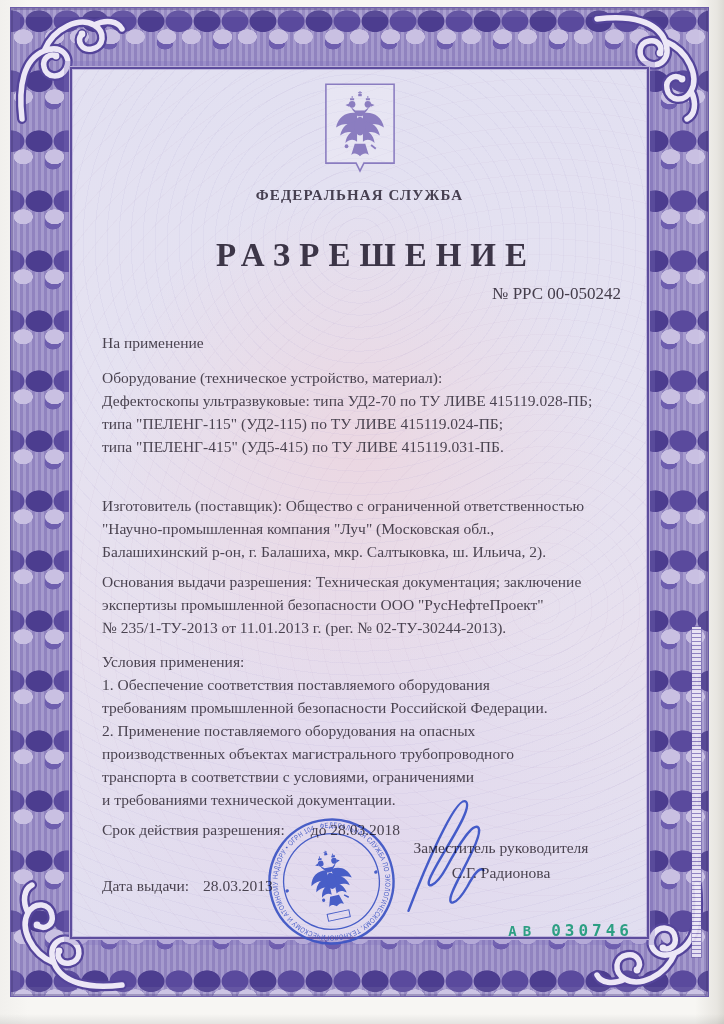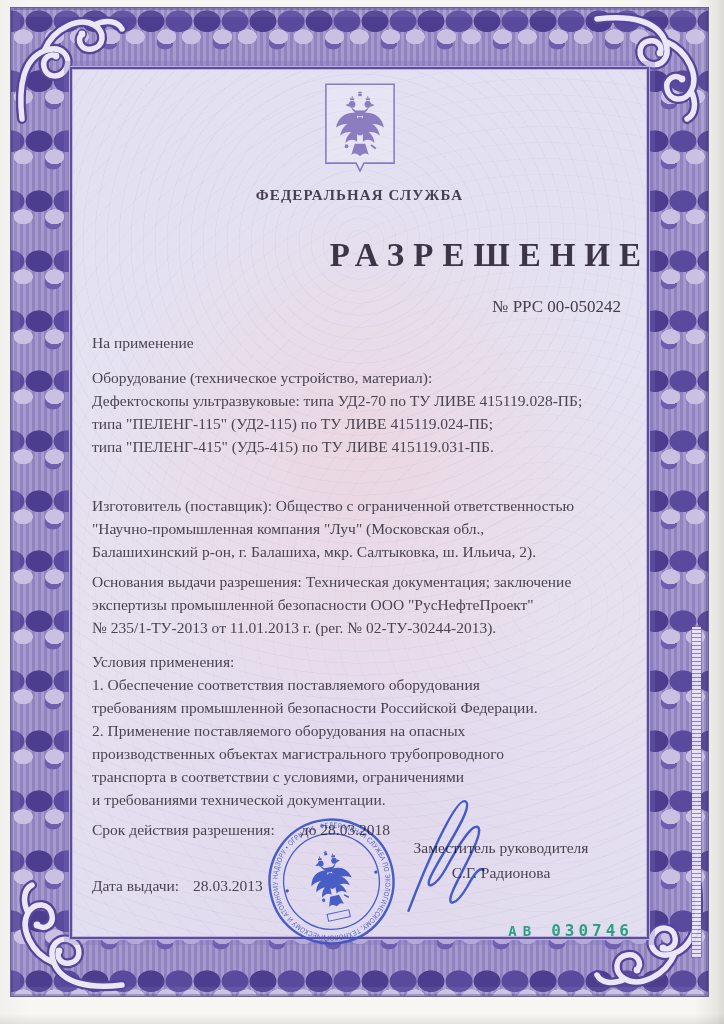--- a/index.html
+++ b/index.html
@@ -48,28 +48,28 @@
       linear-gradient(180deg,#e2e0f1 0%,#e5e2f1 35%,#e7e0ee 65%,#e1def0 100%);
   }
   .guilloche{
     position:absolute;inset:0;pointer-events:none;
     background:
       repeating-radial-gradient(circle at 50% 20%, rgba(150,140,200,.08) 0 1px, transparent 1px 12px),
       repeating-radial-gradient(circle at 82% 62%, rgba(175,140,180,.06) 0 1px, transparent 1px 16px);
   }
   .content{position:absolute;inset:0;z-index:2;text-decoration:underline;}
   
-  .doc-text{position:absolute;left:20px;width:522px;
+  .doc-text{position:absolute;left:30px;width:522px;
     font:15.5px/23px "Liberation Serif", serif;color:#4a4350;white-space:pre-line;}
   .emblem{position:absolute;left:50%;transform:translateX(-50%);top:12px;width:76px;height:96px;}
   .agency{position:absolute;left:0;width:100%;text-align:center;
     font:bold 15px/20px "Liberation Serif", serif;letter-spacing:1.1px;color:#474051;}
-  .title{position:absolute;left:3px;width:100%;text-align:right;top:166px;
+  .title{position:absolute;left:12px;width:100%;text-align:center;top:166px;
     font:bold 33px/40px "Liberation Serif", serif;letter-spacing:9px;color:#3c3547;text-indent:9px;}
-  .number{position:absolute;right:26px;top:214px;font:17px/22px "Liberation Serif", serif;color:#443d4b;margin-top:13px;}
+  .number{position:absolute;right:26px;top:214px;font:17px/22px "Liberation Serif", serif;color:#443d4b;}
   .validity{top:726px;}
   .validity .val{margin-left:26px;}
   .issue-date{top:782px;}
   .issue-date .val{margin-left:14px;}
   .signer{position:absolute;right:16px;top:766px;width:260px;text-align:center;
     font:15.5px/25px "Liberation Serif", serif;color:#4a4350;}
   
   .stamp{position:absolute;left:192px;top:745px;width:135px;height:135px;
     transform:rotate(-12deg);opacity:.92;mix-blend-mode:multiply;z-index:3;}
   .signature{position:absolute;left:316px;top:712px;width:112px;height:142px;

